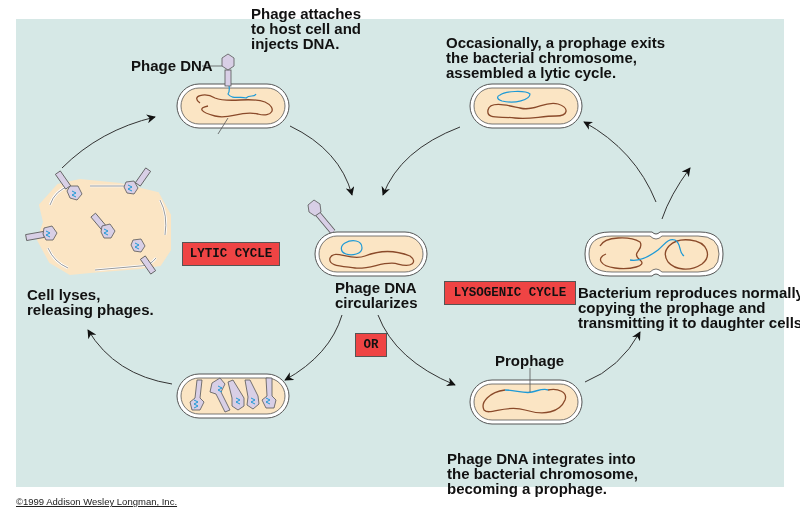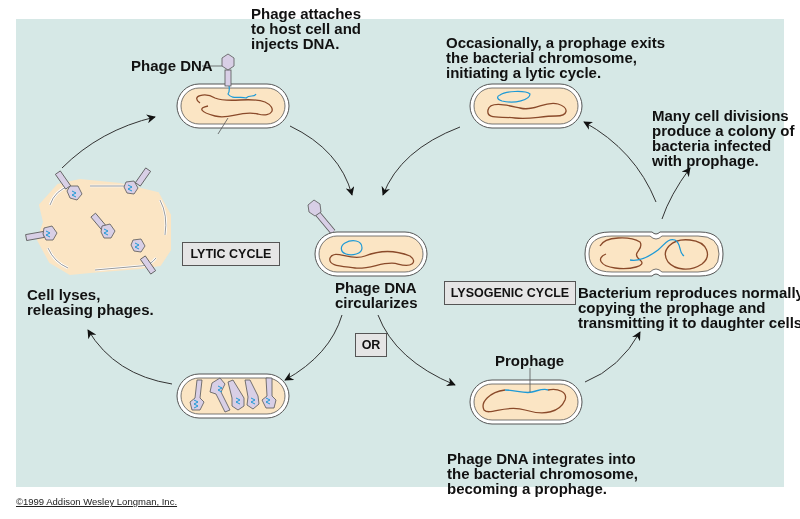--- a/index.html
+++ b/index.html
@@ -2,22 +2,22 @@
 <html><head>
 <meta charset="utf-8">
 <style>
   html, body { margin:0; padding:0; background:#ffffff; }
   body { width:800px; height:519px; position:relative; overflow:hidden;
          font-family:"Liberation Sans", sans-serif; }
   #stage { position:absolute; left:0; top:0; width:800px; height:519px; }
   .panel { position:absolute; left:16px; top:19px; width:768px; height:468px; background:#d6e8e6; }
   .lbl { position:absolute; font-weight:bold; font-size:15px; line-height:15px; color:#111; white-space:pre; }
   .lbl.c { text-align:center; }
-  .box { position:absolute; background:#e5e5e5; border:1px solid #555; font-weight:bold; font-size:12.5px;
-         color:#111; display:flex; align-items:center; justify-content:center; }
+  .box { position:absolute; background:#ef4444; border:1px solid #555; font-weight:bold; font-size:12.5px;
+         color:#111; display:flex; align-items:center; justify-content:center;font-family:Liberation Mono, monospace; }
   .copy { position:absolute; left:16px; top:496px; font-size:9.5px; color:#222;text-decoration:underline; }
   svg { position:absolute; left:0; top:0; }
 </style>
 </head>
 <body>
 
 <div id="stage">
   <div class="panel"></div>
 
   <svg width="800" height="519" viewBox="0 0 800 519">
@@ -142,25 +142,21 @@
     </g>
   </svg>
 
   <div class="lbl" style="left:251px; top:6px;">Phage attaches
 to host cell and
 injects DNA.</div>
   <div class="lbl" style="left:131px; top:58px;">Phage DNA</div>
 
   <div class="lbl" style="left:446px; top:35px;">Occasionally, a prophage exits
 the bacterial chromosome,
-initiating a lytic cycle.</div>
-  <div class="lbl" style="left:652px; top:108px;">Many cell divisions
-produce a colony of
-bacteria infected
-with prophage.</div>
+assembled a lytic cycle.</div>
 
   <div class="lbl c" style="left:335px; top:280px; width:70px;">Phage DNA
 circularizes</div>
   <div class="lbl" style="left:578px; top:285px;">Bacterium reproduces normally,
 copying the prophage and
 transmitting it to daughter cells.</div>
   <div class="lbl" style="left:27px; top:287px;">Cell lyses,
 releasing phages.</div>
 
   <div class="lbl" style="left:495px; top:353px;">Prophage</div>

